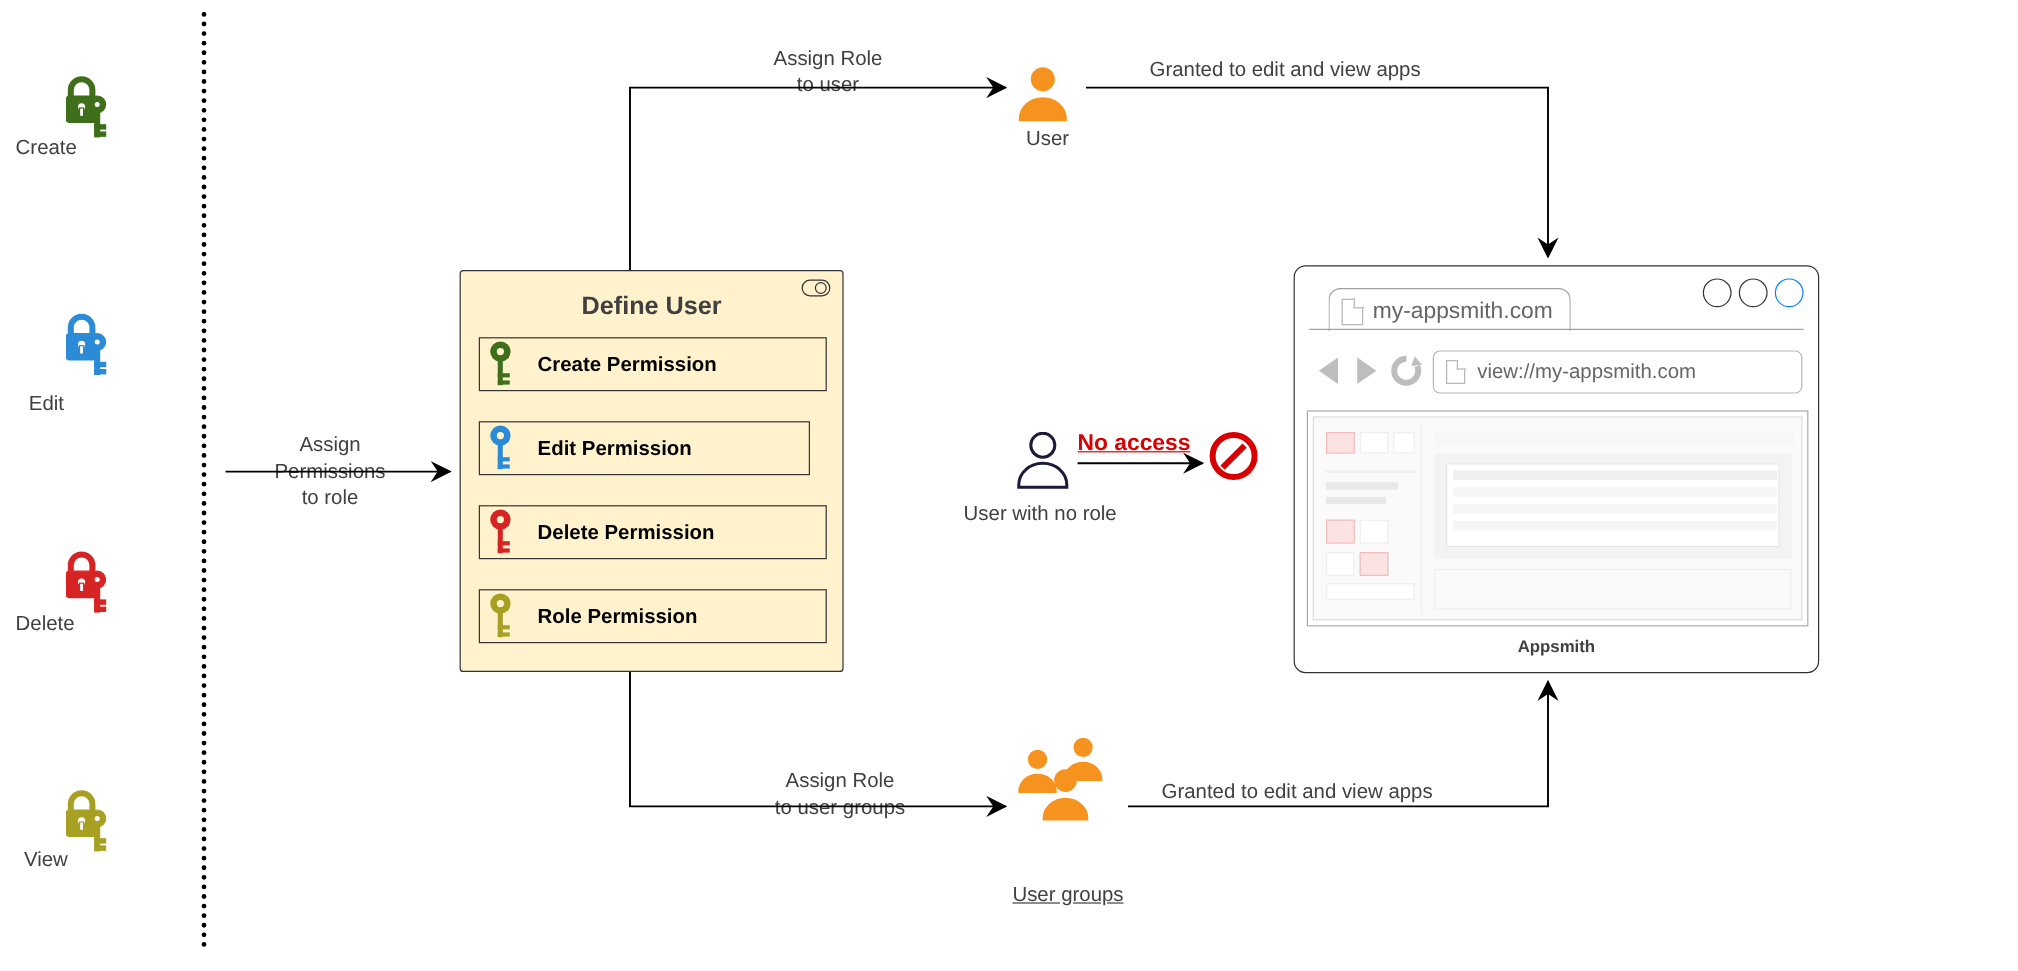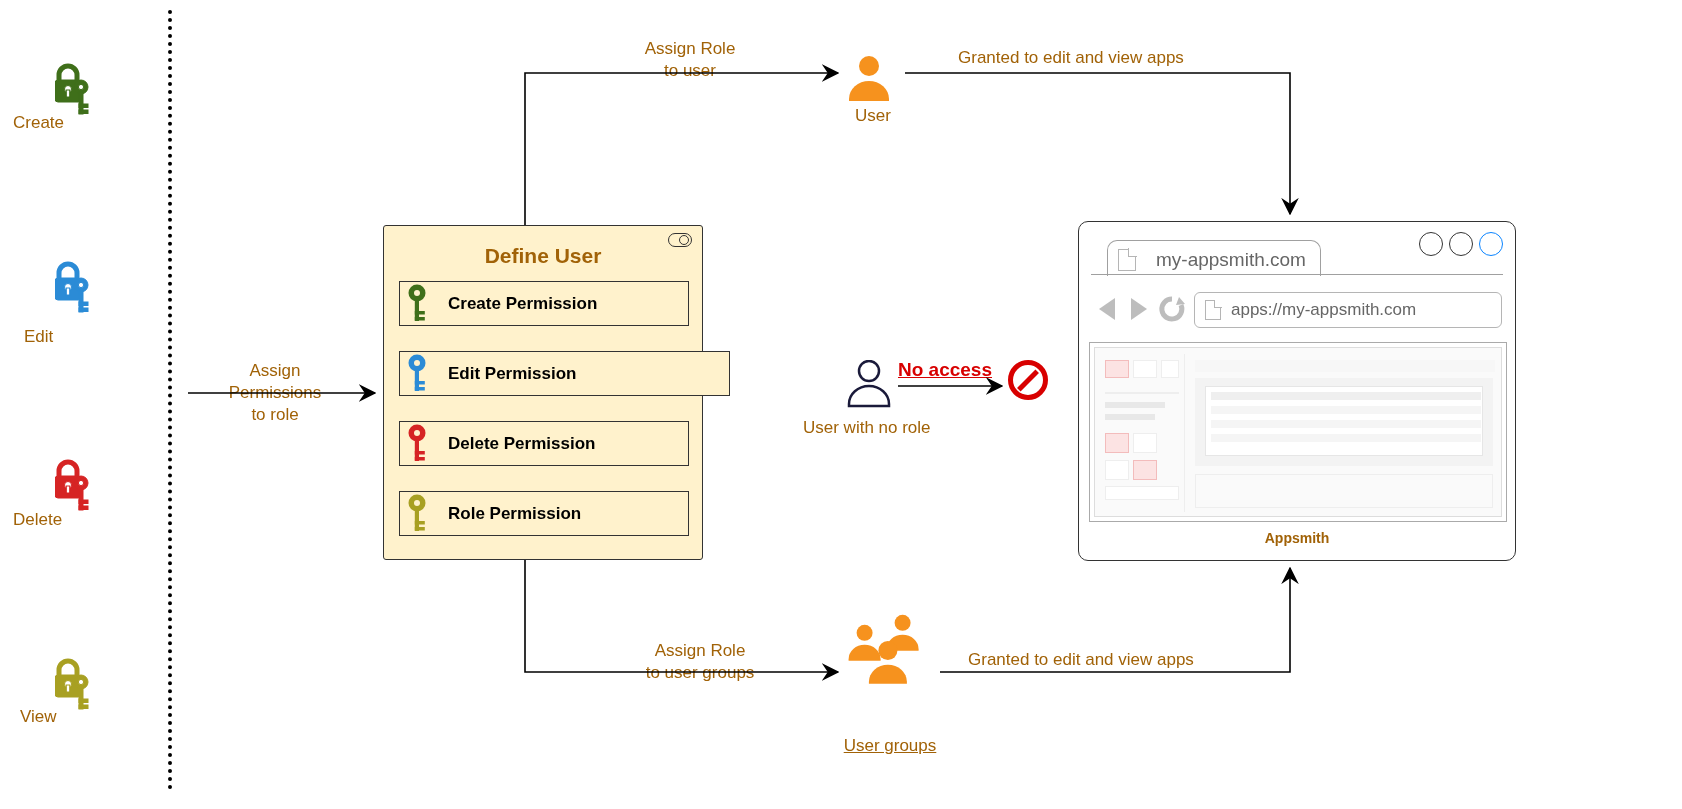--- a/index.html
+++ b/index.html
@@ -1,19 +1,19 @@
 <!DOCTYPE html>
 <html><head>
 <meta charset="utf-8">
 <style>
   * { box-sizing: border-box; }
   html, body { margin:0; padding:0; font-family: Arial, Helvetica, sans-serif; background:#fff; }
   .canvas { position:relative; width:1682px; height:809px; }
 
-  .label { position:absolute; font-size:17px; color:#a16207; }
+  .label { position:absolute; font-size:17px; color:#404040; }
   .bold { font-weight:700; }
   .center { text-align:center; }
   .red { color:#d80000; }
   .gray { color:#666; }
 
   
   .vdots { position:absolute; border-left:4px dotted #000; }
 
   
   .legend-icon { position:absolute; }
@@ -23,21 +23,21 @@
   .rolebox .togglecap { position:absolute; top:7px; right:10px; width:24px; height:14px; border:1.5px solid #333; border-radius:9px; background:#fff2cc; }
   .rolebox .togglecap::after{ content:""; position:absolute; right:2px; top:1px; width:8px; height:8px; border:1.5px solid #333; border-radius:50%; }
   .perm { position:absolute; background:#fff2cc; border:1.5px solid #333; height:45px; display:flex; align-items:center; padding-left:48px; font-weight:700; font-size:17px; }
   .perm svg { position:absolute; left:8px; top:2px; }
 
   
   svg.wires { position:absolute; left:0; top:0; width:1682px; height:809px; pointer-events:none; }
 
   
   .browser { position:absolute; border:1.5px solid #333; border-radius:10px; background:#fff; }
-  .tab { position:absolute; border:1.5px solid #a0a0a0; border-top-left-radius:10px; border-top-right-radius:10px; border-bottom:none; background:#fff; display:flex; align-items:center; padding:4px 14px 2px 10px;gap:12px; }
+  .tab { position:absolute; border:1.5px solid #a0a0a0; border-top-left-radius:10px; border-top-right-radius:10px; border-bottom:none; background:#fff; display:flex; align-items:center; padding:4px 14px 2px 10px; }
   .tab .pg { width:18px; height:22px; border:1.5px solid #b5b5b5; margin-right:8px; position:relative; }
   .tab .pg::after{ content:""; position:absolute; right:-1.5px; top:-1.5px; width:8px; height:8px; background:#fff; border-left:1.5px solid #b5b5b5; border-bottom:1.5px solid #b5b5b5;}
   .addr { position:absolute; border:1.5px solid #b5b5b5; border-radius:6px; background:#fff; display:flex; align-items:center; padding-left:10px; }
   .addr .pg { width:16px; height:20px; border:1.5px solid #b5b5b5; margin-right:10px; position:relative;}
   .addr .pg::after{ content:""; position:absolute; right:-1.5px; top:-1.5px; width:7px; height:7px; background:#fff; border-left:1.5px solid #b5b5b5; border-bottom:1.5px solid #b5b5b5;}
   .wbtn { position:absolute; width:24px; height:24px; border:1.5px solid #333; border-radius:50%; }
   .wbtn.blue{ border-color:#0a84ff;}
   .navico { position:absolute; }
   .content { position:absolute; border:1.5px solid #aaa; background:#fff; }
   .appshot { position:absolute; background:#fafafa; border:1px solid #ddd; overflow:hidden; }
@@ -120,21 +120,21 @@
   <div class="rolebox" style="left:383px; top:225px; width:320px; height:335px;">
     <div class="togglecap"></div>
     <div class="label bold center" style="left:0; right:0; top:18px; font-size:21px;">Define User</div>
 
     <div class="perm" style="left:15px; top:55px; width:290px;">
       <svg width="30" height="42">
           <use href="#keyonly" fill="#3f6f1a"></use>
         </svg>
       <span>Create Permission</span>
     </div>
-    <div class="perm" style="left:15px; top:125px; width:331px;">
+    <div class="perm" style="left:15px; top:125px; width:276px;">
       <svg width="30" height="42">
           <use href="#keyonly" fill="#2b8bd6"></use>
         </svg>
       <span>Edit Permission</span>
     </div>
     <div class="perm" style="left:15px; top:195px; width:290px;">
       <svg width="30" height="42">
           <use href="#keyonly" fill="#d62424"></use>
         </svg>
       <span>Delete Permission</span>
@@ -222,21 +222,21 @@
         </svg>
     </div>
     <div class="navico" style="left:78px; top:72px;">
       <svg width="30" height="30">
           <path d="M15 5 a10 10 0 1 0 9 6" fill="none" stroke="#bdbdbd" stroke-width="5"></path>
           <path d="M22 3 l6 7 -9 1 z" fill="#bdbdbd"></path>
         </svg>
     </div>
     <div class="addr" style="left:115px; top:70px; width:308px; height:36px;">
       <div class="pg"></div>
-      <span class="gray" style="font-size:17px;">apps://my-appsmith.com</span>
+      <span class="gray" style="font-size:17px;">view://my-appsmith.com</span>
     </div>
 
     <div class="content" style="left:10px; top:120px; width:418px; height:180px;">
 
       <div class="appshot" style="left:4px; top:4px; width:408px; height:170px;">
         <div style="position:absolute;left:6px;top:6px;width:84px;height:158px;border-right:1px solid #eee;"></div>
         <div style="position:absolute;left:10px;top:12px;width:24px;height:18px;background:#fce3e3;border:1px solid #f3bcbc;"></div>
         <div style="position:absolute;left:38px;top:12px;width:24px;height:18px;background:#fff;border:1px solid #eee;"></div>
         <div style="position:absolute;left:66px;top:12px;width:18px;height:18px;background:#fff;border:1px solid #eee;"></div>
         <div style="position:absolute;left:10px;top:44px;width:74px;height:2px;background:#eee;"></div>

